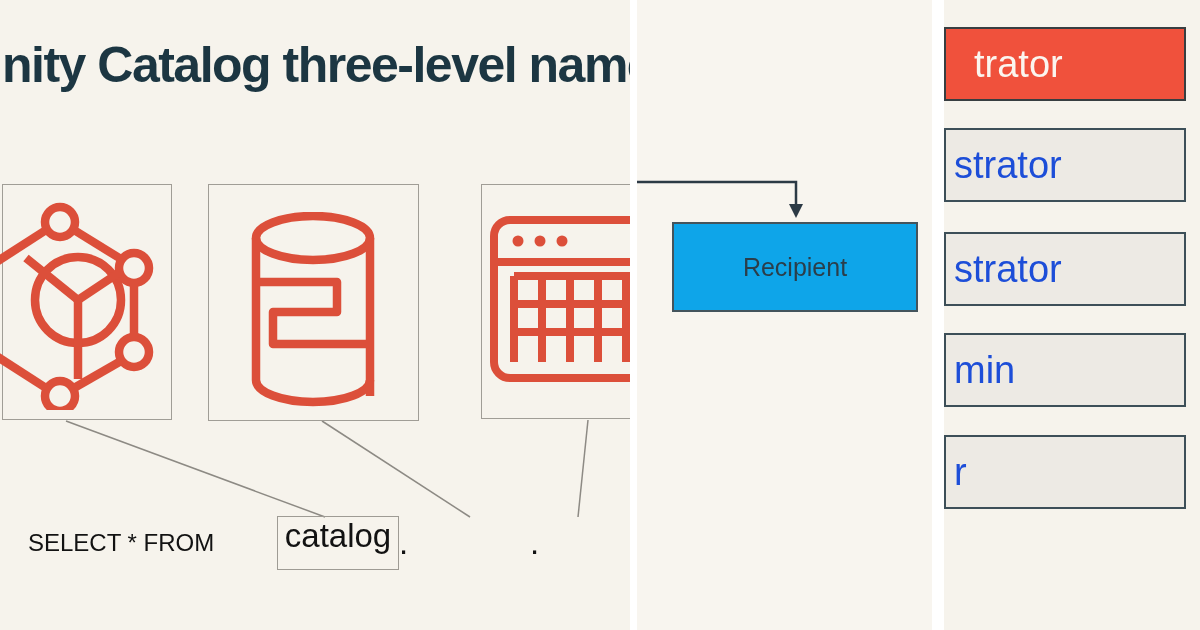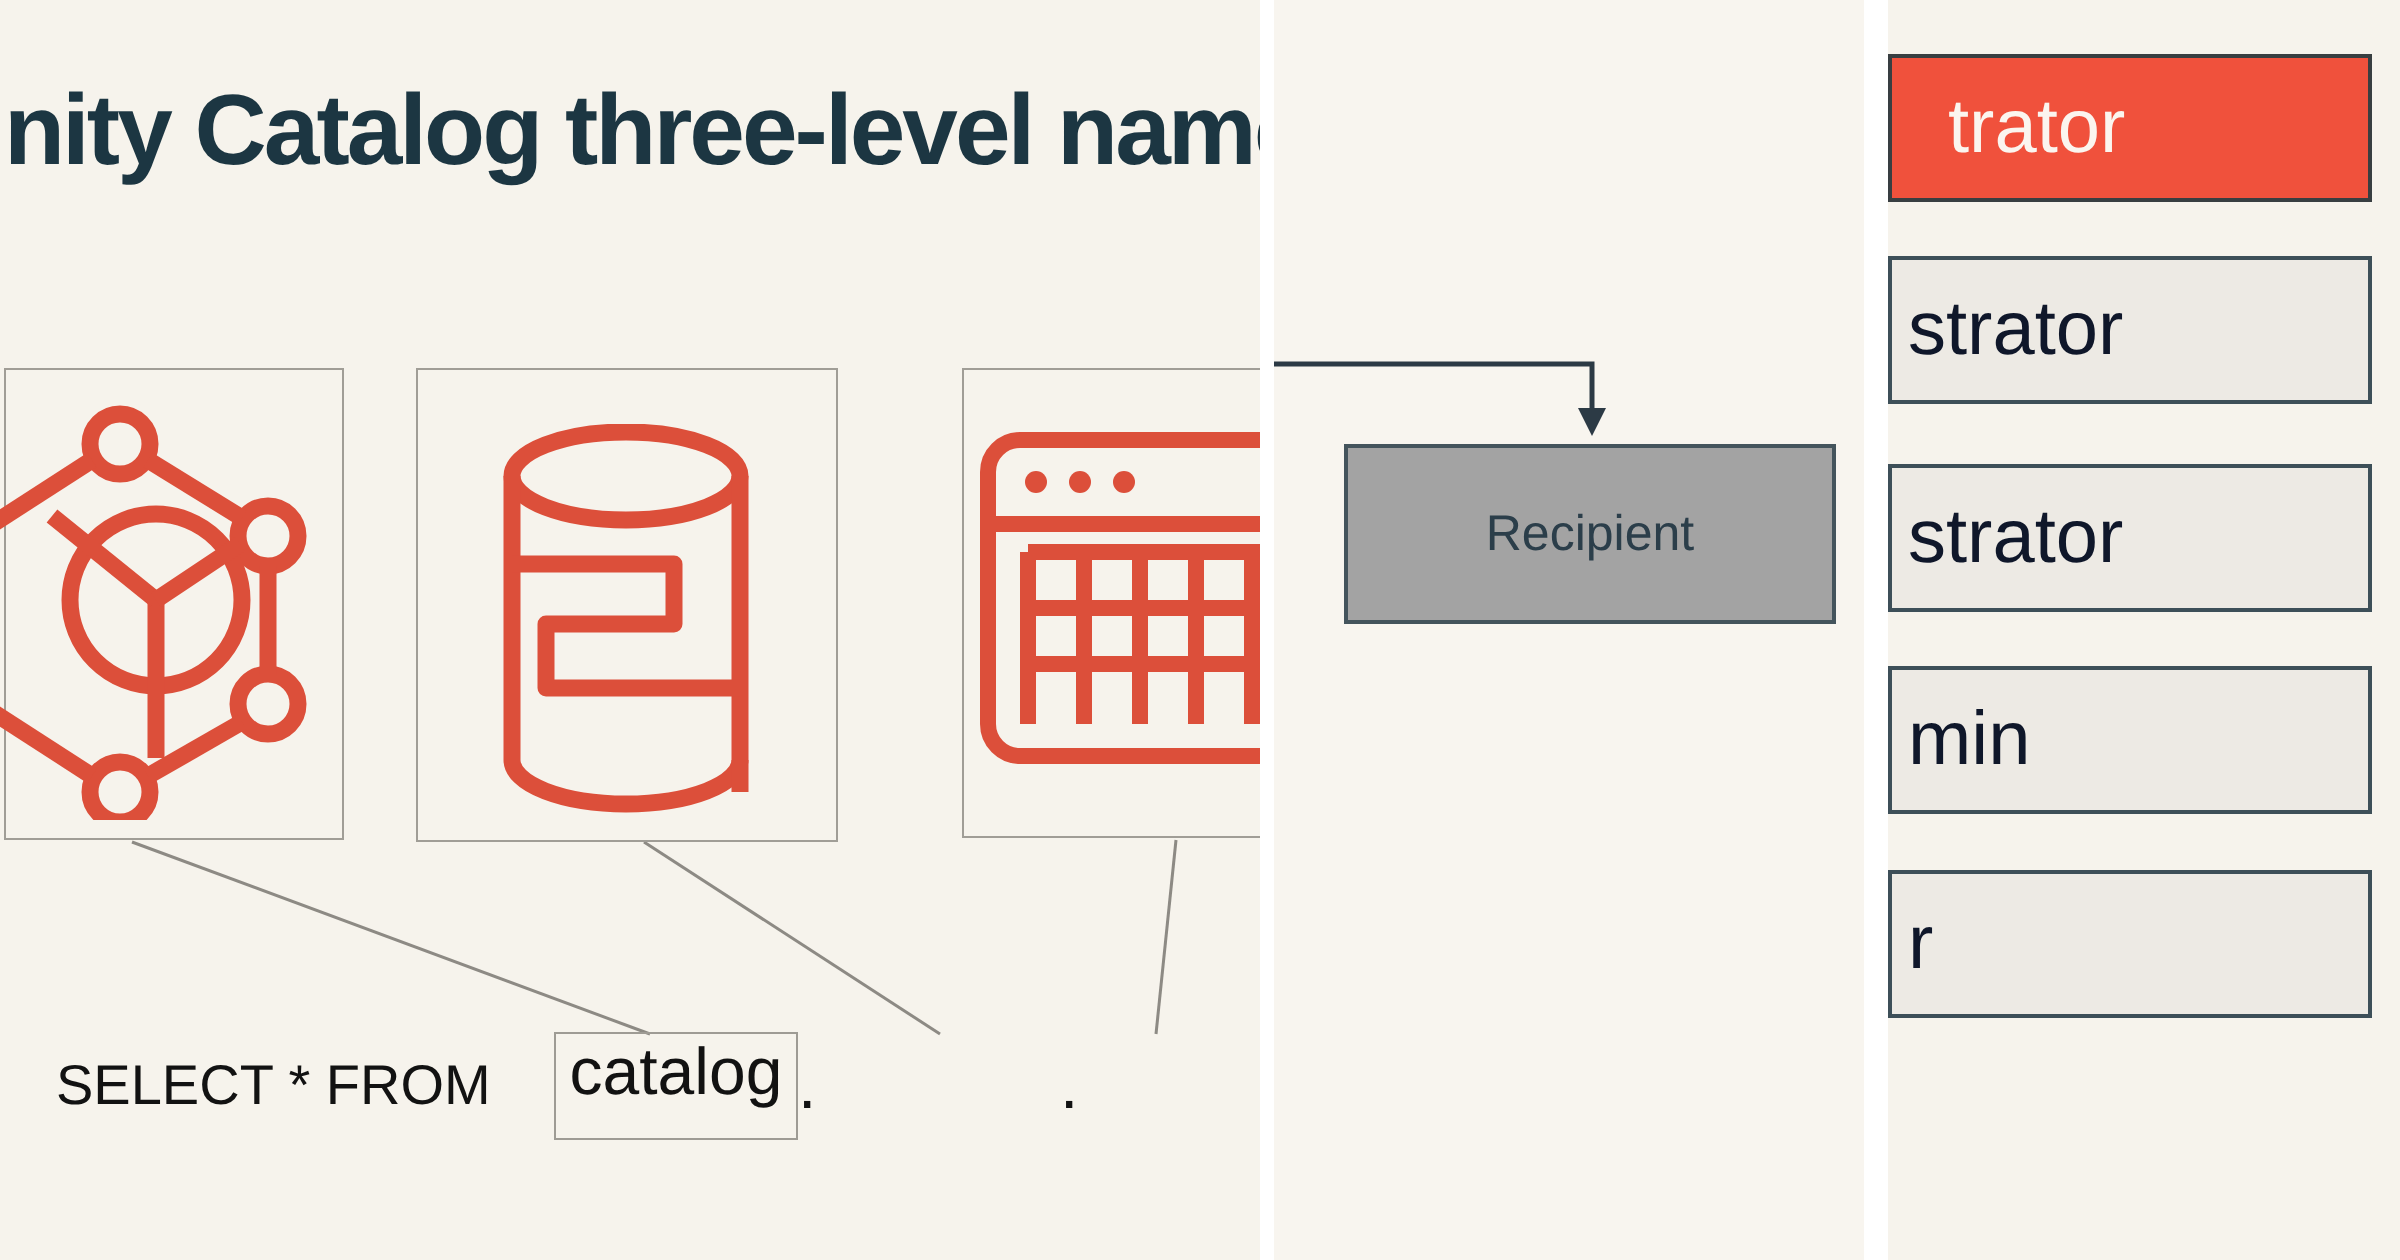--- a/index.html
+++ b/index.html
@@ -23,51 +23,51 @@
   #card-schema{left:208px;top:184px;width:211px;height:237px;}
   #card-table{left:481px;top:184px;width:175px;height:235px;}
   .icon-svg{position:absolute;}
   #icon-network{left:-14px;top:196px;}
   #icon-database{left:233px;top:212px;}
   #icon-table{left:490px;top:210px;}
   #connector-lines{position:absolute;left:0;top:0;}
 
   .sql-label{
     position:absolute;left:28px;top:516px;height:54px;line-height:54px;
-    font-size:28px;color:#121212;white-space:nowrap;
+    font-size:24px;color:#121212;white-space:nowrap;
   }
   .sql-box{
     position:absolute;top:516px;height:54px;border:1.5px solid #9e9b94;
     display:flex;align-items:flex-start;justify-content:center;
     font-size:33px;color:#121212;
   }
   #sql-catalog{left:277px;width:122px;}
   #sql-schema{left:408px;width:121px;}
   #sql-table{left:538px;width:85px;}
   .sql-dot{
     position:absolute;top:516px;height:54px;line-height:54px;
     font-size:33px;color:#121212;text-align:center;width:8px;
   }
   #dot1{left:399px;}
   #dot2{left:530px;}
 
   
   #flow-arrow{position:absolute;left:0;top:0;}
   .recipient-box{
     position:absolute;left:35px;top:222px;width:246px;height:90px;
-    background:#a3a3a3;border:2px solid #44545c;
+    background:#0ea5e9;border:2px solid #44545c;
     display:flex;align-items:center;justify-content:center;
     font-size:25px;color:#2b3e4a;
   }
 
   
   .role-box{
     position:absolute;left:0;width:242px;height:74px;
     background:#edeae4;border:2px solid #3d4f58;
-    font-size:38px;color:#0f172a;line-height:70px;
+    font-size:38px;color:#1d4ed8;line-height:70px;
     padding-left:8px;white-space:nowrap;overflow:hidden;
   }
   .role-box.accent{
     background:#f0513c;border-color:#383e41;color:#fbf5ef;
   }
   #role-0{top:27px;padding-left:28px;}
   #role-1{top:128px;}
   #role-2{top:232px;}
   #role-3{top:333px;}
   #role-4{top:435px;}

